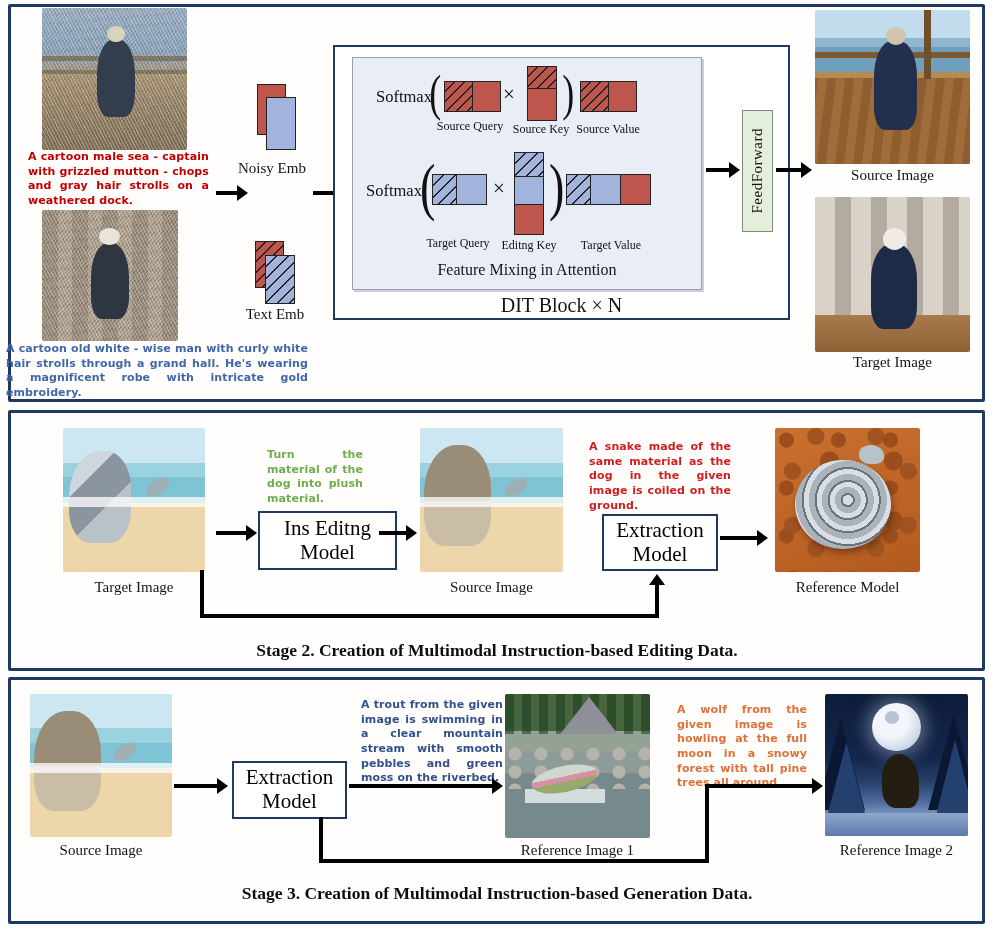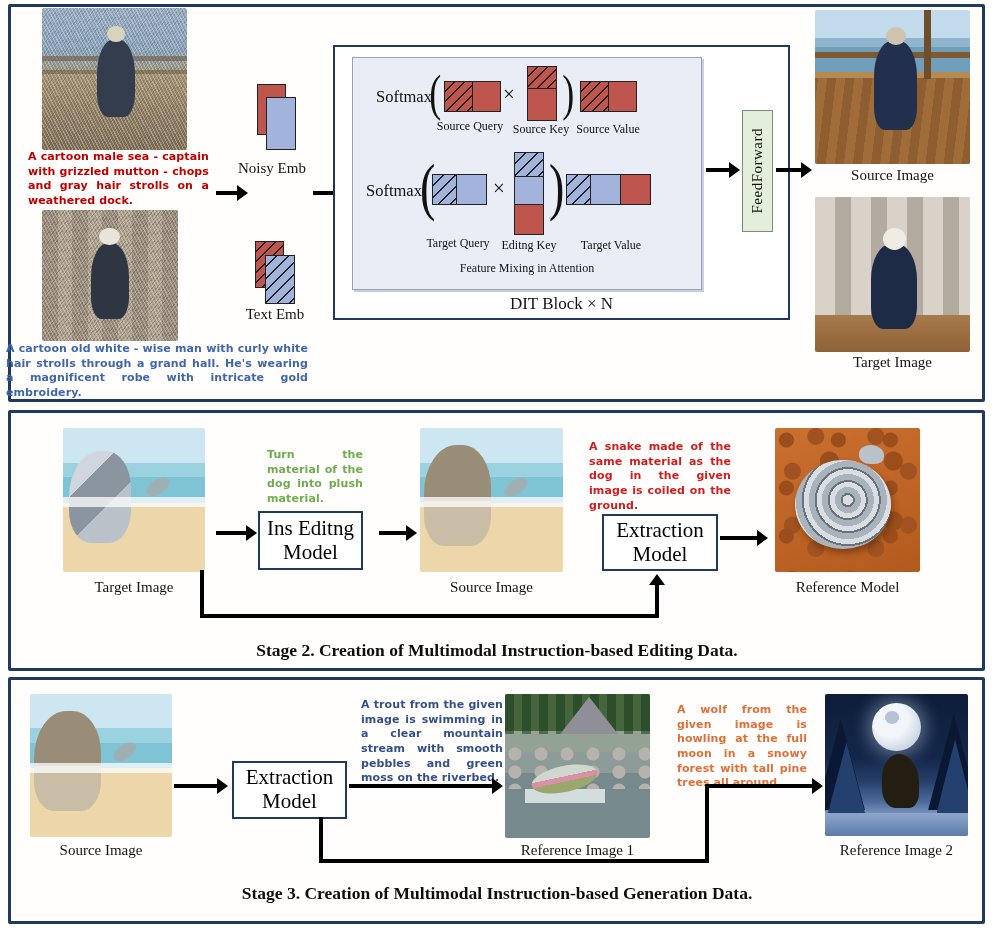--- a/index.html
+++ b/index.html
@@ -151,22 +151,22 @@
   <span class="paren" style="left:546px;top:156px;font-size:64px;line-height:62px">)</span>
   <div class="mat mh" style="left:566px;top:174px">
     <div class="c blueh" style="width:23px;height:29px"></div>
     <div class="c blue" style="width:29px;height:29px"></div>
     <div class="c red" style="width:29px;height:29px"></div>
   </div>
   <div class="blab" style="left:408px;top:236px;width:100px">Target Query</div>
   <div class="blab" style="left:479px;top:238px;width:100px">Editng Key</div>
   <div class="blab" style="left:561px;top:238px;width:100px">Target Value</div>
 
-  <div class="lbl" style="left:352px;top:261px;width:350px;font-size:12px">Feature Mixing in Attention</div>
-  <div class="lbl" style="left:333px;top:294px;width:457px;font-size:17px">DIT Block × N</div>
+  <div class="lbl" style="left:352px;top:261px;width:350px;font-size:16px">Feature Mixing in Attention</div>
+  <div class="lbl" style="left:333px;top:294px;width:457px;font-size:20px">DIT Block × N</div>
 
   <div class="ah" style="left:706px;top:168px;width:23px"></div>
   <div class="ffbox" style="left:742px;top:110px;width:31px;height:122px">
     <span class="fftext">FeedForward</span>
   </div>
   <div class="ah" style="left:776px;top:168px;width:25px"></div>
 
   <div class="ph phcap" style="left:815px;top:10px;width:155px;height:154px">
     <div class="deck"></div>
     <div class="rail"></div>
@@ -189,21 +189,21 @@
 
   <div class="ph beach dogmetal" style="left:63px;top:428px;width:142px;height:144px">
     <div class="animal"></div>
     <div class="fish"></div>
     <div class="foam"></div>
   </div>
   <div class="lbl" style="left:63px;top:579px;width:142px">Target Image</div>
 
   <div class="ah" style="left:216px;top:531px;width:30px"></div>
   <div class="pmt" style="left:267px;top:448px;width:96px;color:#6fad4e">Turn the material of the dog into plush material.</div>
-  <div class="mbox" style="left:258px;top:511px;width:105px;height:59px">
+  <div class="mbox" style="left:258px;top:511px;width:139px;height:59px">
     <span>Ins Editng Model</span>
   </div>
   <div class="ah" style="left:379px;top:531px;width:27px"></div>
 
   <div class="ph beach wolfb" style="left:420px;top:428px;width:143px;height:144px">
     <div class="animal"></div>
     <div class="fish"></div>
     <div class="foam"></div>
   </div>
   <div class="lbl" style="left:420px;top:579px;width:143px">Source Image</div>

